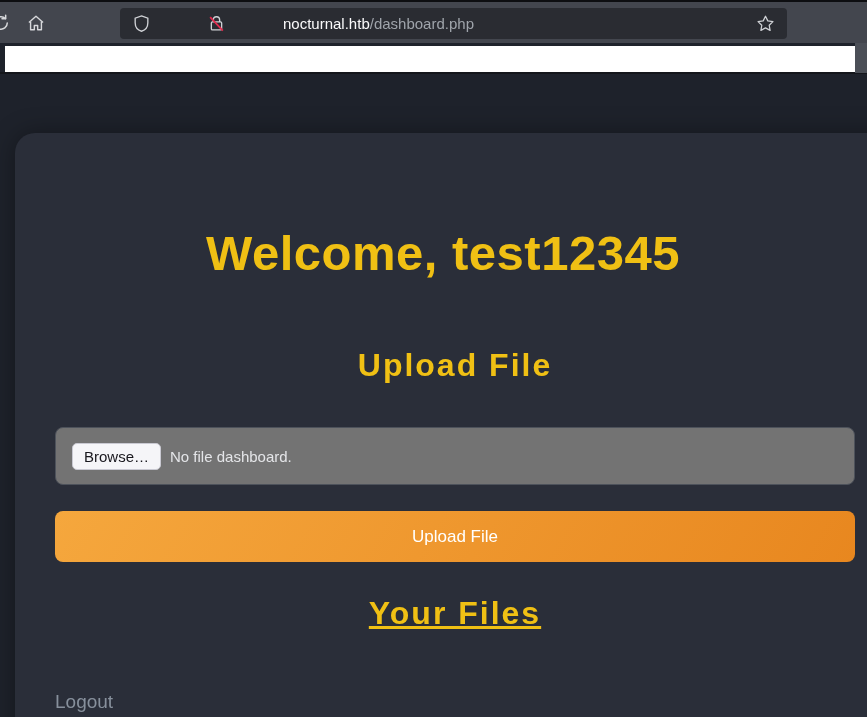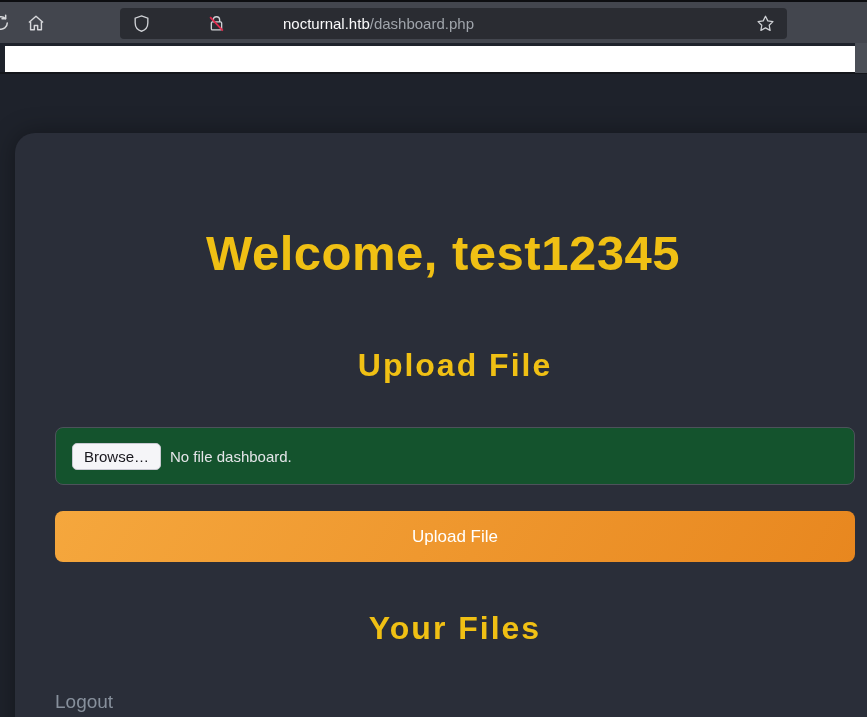--- a/index.html
+++ b/index.html
@@ -63,25 +63,25 @@
     position: absolute; top: 92px; left: 28px; width: 800px;
     text-align: center; font-size: 49px; font-weight: bold;
     color: #f0c014; letter-spacing: 0.5px;
   }
   .card h2 {
     position: absolute; left: 40px; width: 800px;
     text-align: center; font-size: 32px; font-weight: bold;
     color: #f0c014; letter-spacing: 2px;
   }
   .h2-upload { top: 214px; }
-  .h2-files  { top: 477px; }
+  .h2-files  { top: 462px; text-decoration: underline; }
 
   .filebox {
     position: absolute; left: 40px; top: 294px; width: 800px; height: 58px;
-    background: #14532d; border: 1px solid #4d525b; border-radius: 8px;
+    background: #737373; border: 1px solid #4d525b; border-radius: 8px;
     display: flex; align-items: center; padding: 0 16px;
   }
   .browse {
     font-family: "Liberation Sans", sans-serif;
     font-size: 15px; color: #18171d;
     background: #f5f5f8; border: 1px solid #c9c9d2; border-radius: 5px;
     padding: 4px 11px; cursor: pointer;
   }
   .filestatus { margin-left: 9px; font-size: 15px; color: #e4e5e8; }
 

